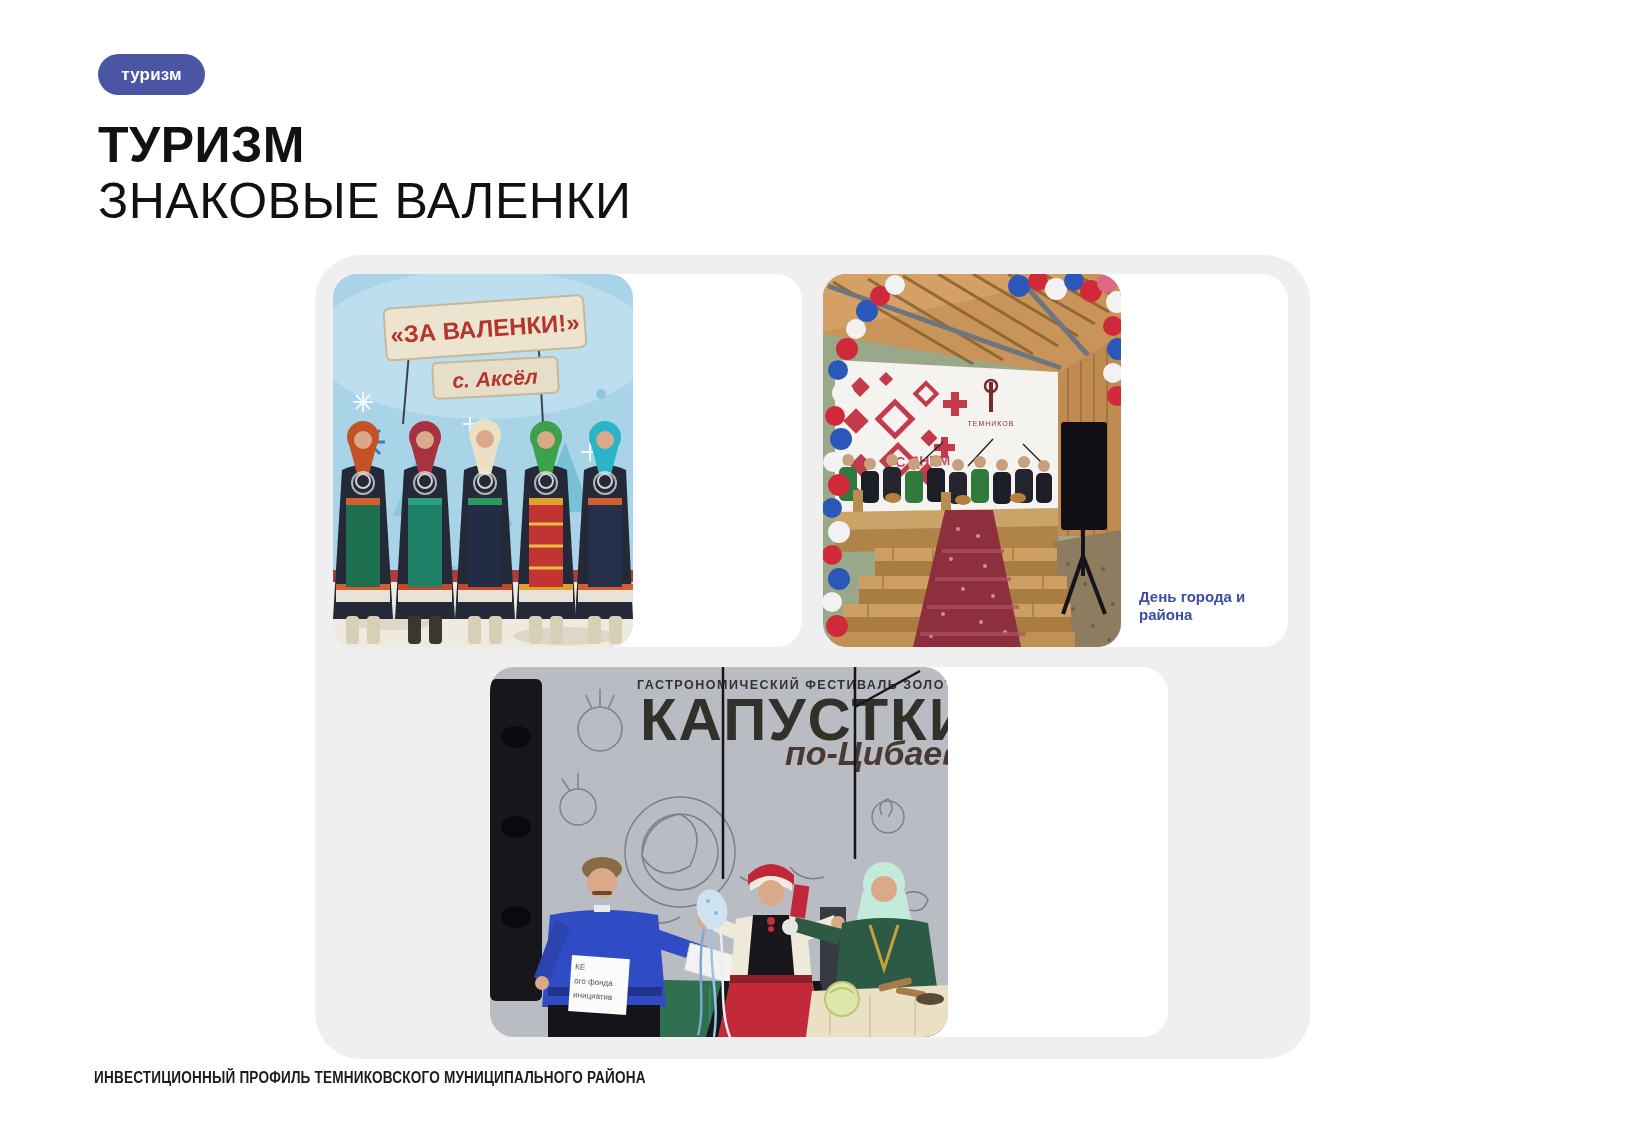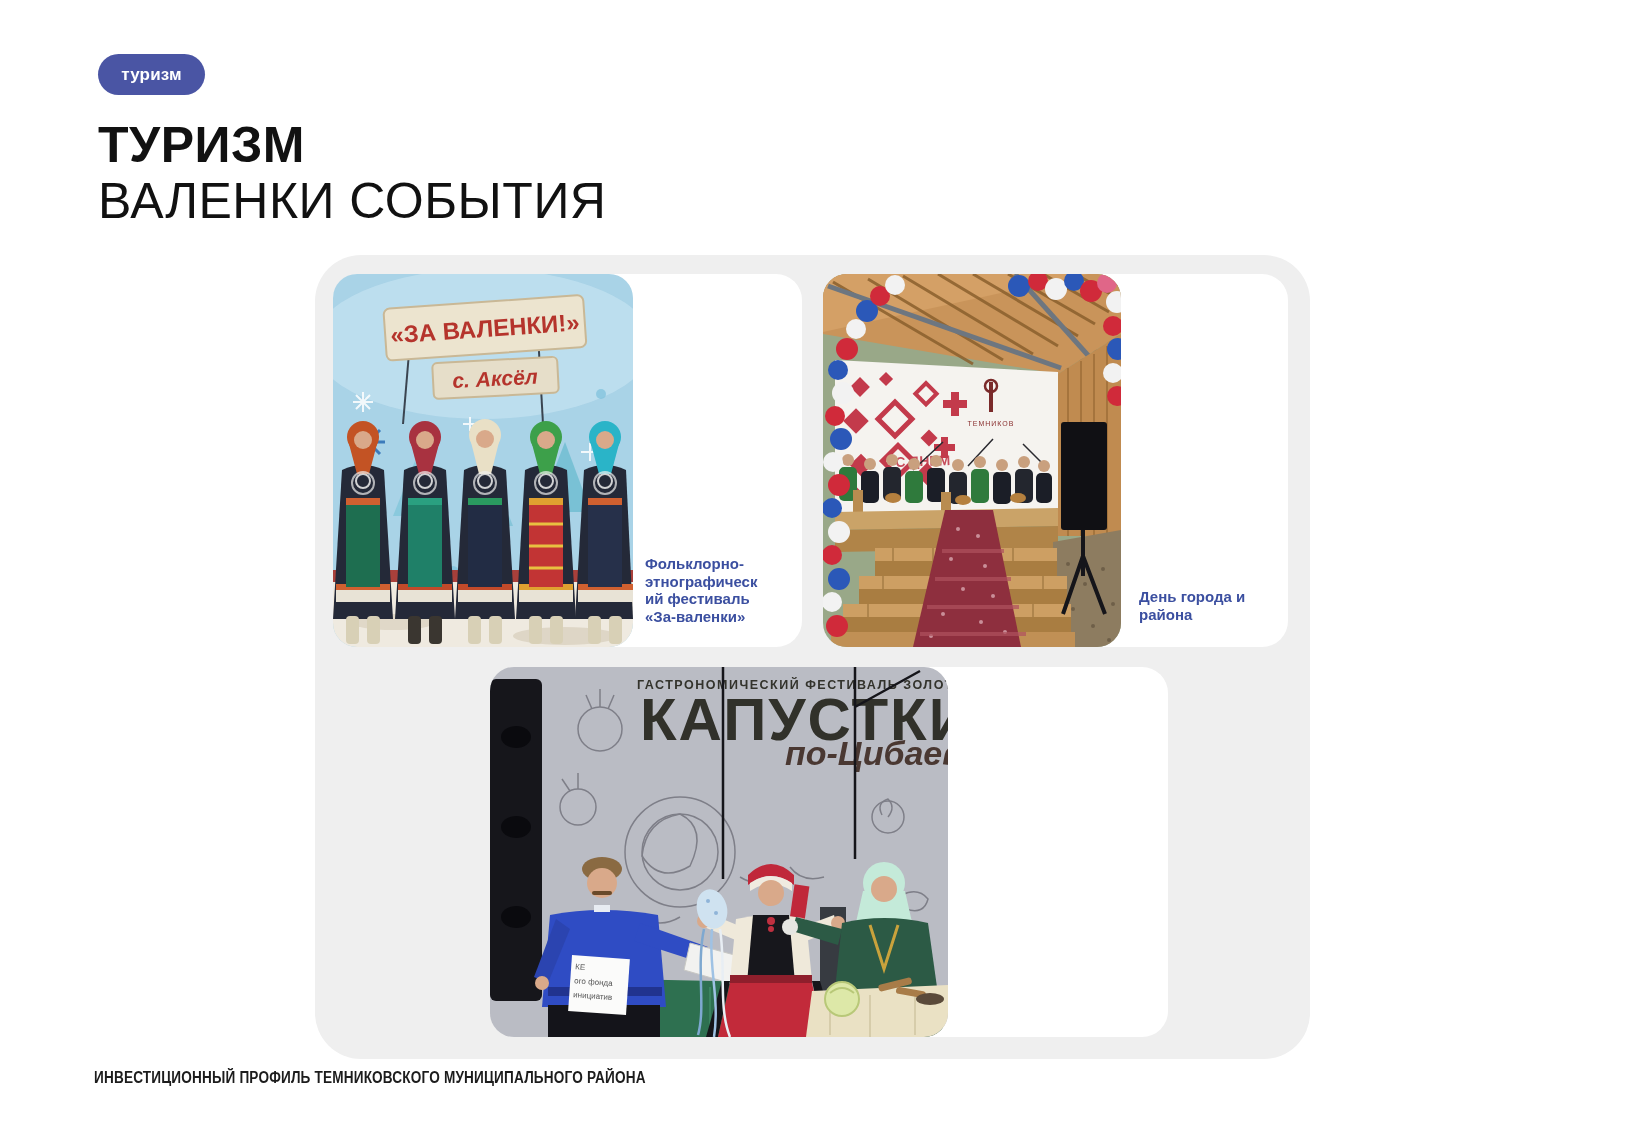--- a/index.html
+++ b/index.html
@@ -33,21 +33,21 @@
   text{font-family:"Liberation Sans",sans-serif;}
 </style>
 </head>
 <body>
 
 <div class="page">
 
   <div class="badge">туризм</div>
 
   <h1 class="title">ТУРИЗМ</h1>
-  <div class="subtitle">ВАЛЕНКИ СОБЫТИЯ</div>
+  <div class="subtitle">ЗНАКОВЫЕ ВАЛЕНКИ</div>
 
   <div class="panel">
 
     <div class="card card1">
       <div class="photo-wrap pw1">
         <svg viewBox="0 0 300 373" preserveAspectRatio="none">
           <rect width="300" height="373" fill="#a9d3e7"></rect>
           <ellipse cx="150" cy="70" rx="170" ry="75" fill="#c4e3f1" opacity="0.7"></ellipse>
           <g>
             <g stroke="#ffffff" stroke-width="2" opacity="0.85">
@@ -158,24 +158,20 @@
                 <polygon points="258,170 286,170 278,200 266,200" fill="#2ab4c8"></polygon>
               <circle cx="272" cy="166" r="9" fill="#d9a98a"></circle>
               <circle cx="272" cy="207" r="7" fill="none" stroke="#eeeeee" stroke-width="2" opacity=".85"></circle>
               <circle cx="272" cy="209" r="11" fill="none" stroke="#eeeeee" stroke-width="2" opacity=".7"></circle>
               <rect x="255" y="342" width="13" height="28" rx="4" fill="#d8d0b6"></rect>
                 <rect x="276" y="342" width="13" height="28" rx="4" fill="#d8d0b6"></rect>
               </g>
           </g>
         </svg>
       </div>
-      <div class="caption cap1">Фольклорно-
-этнографическ
-ий фестиваль
-«За-валенки»</div>
     </div>
 
     <div class="card card2">
       <div class="photo-wrap pw2">
         <svg viewBox="0 0 298 373" preserveAspectRatio="none">
           <rect width="298" height="373" fill="#99a888"></rect>
           <g stroke="#5f6f55" stroke-width="3" opacity=".6">
             <path d="M244 20V230M258 30V240M272 15V220M286 35V230M294 10V210"></path>
           </g>
           <g>

